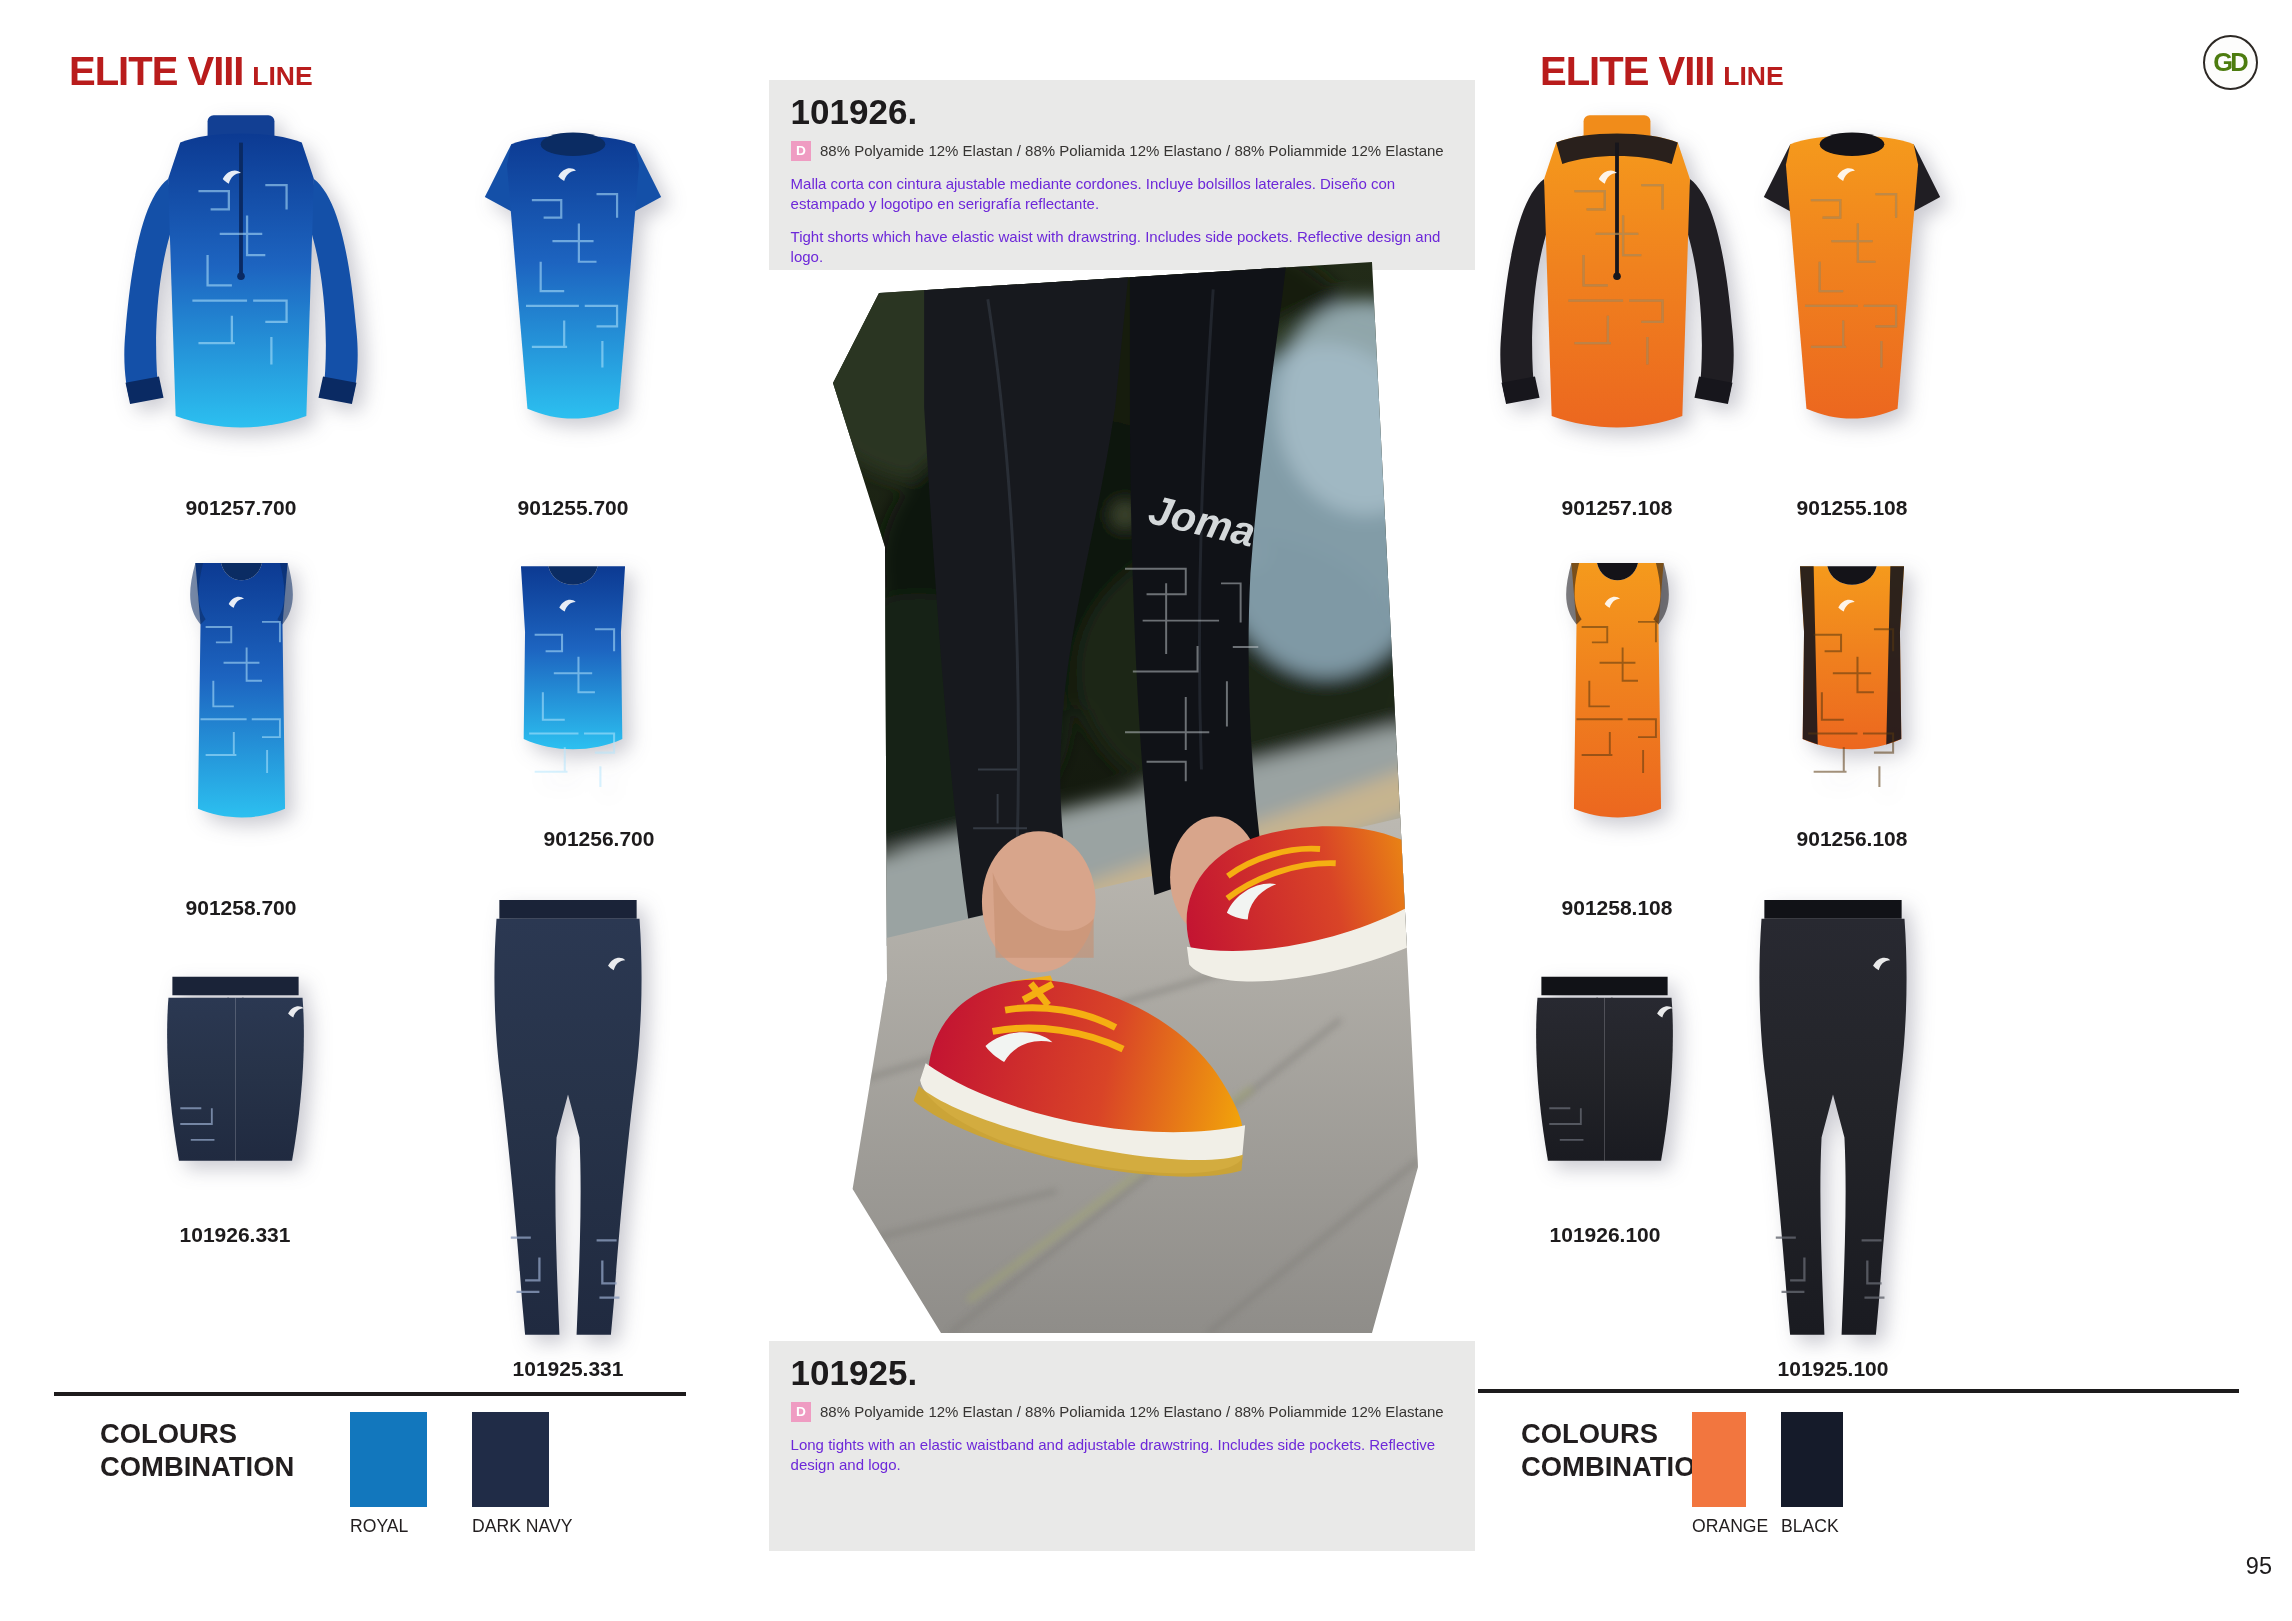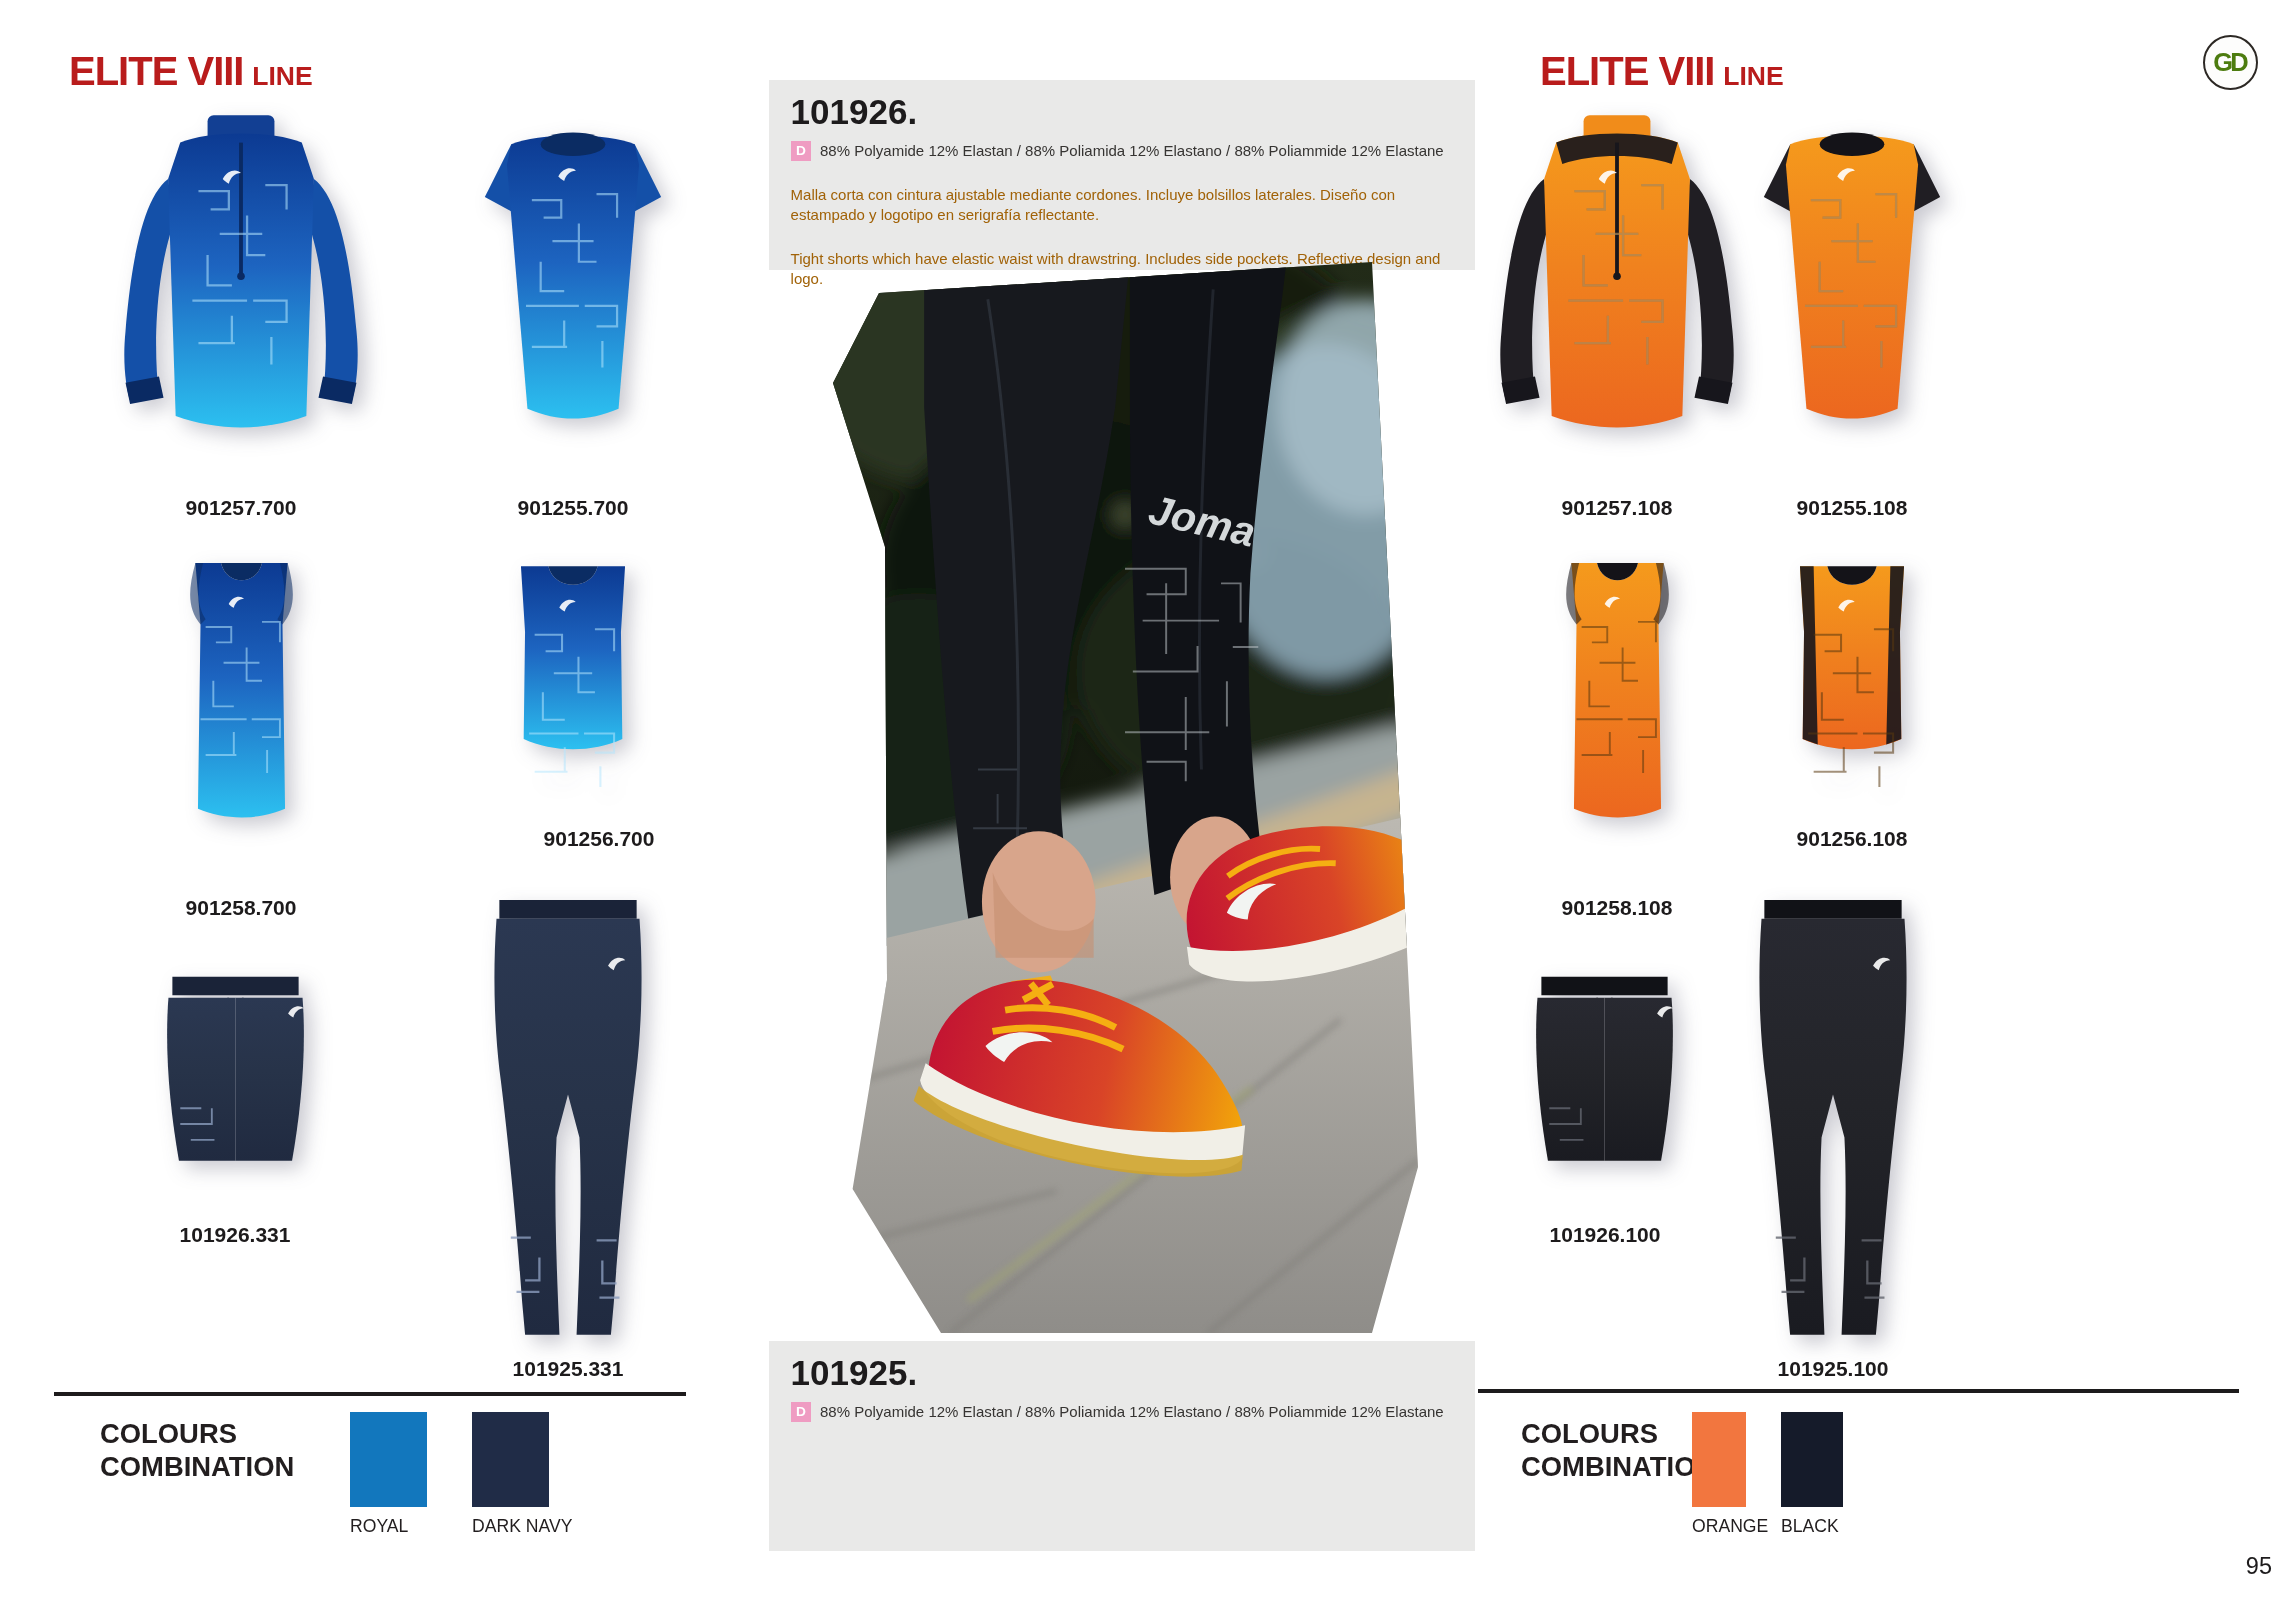--- a/index.html
+++ b/index.html
@@ -8,21 +8,21 @@
   .abs{position:absolute;}
   
   .line-header{font-weight:800;font-size:40px;letter-spacing:-1px;color:#b91c1c;white-space:nowrap;margin-left:8px;}
   .line-header .suffix{font-size:26.5px;font-weight:700;letter-spacing:0;margin-left:8.8px;}
   
   .infobox{left:769px;width:706px;background:#e9e9e8;padding:0 21.6px;box-sizing:border-box;}
   .ib-code{font-size:35px;font-weight:800;padding-top:11.8px;color:#1d1b1c;}
   .ib-comp{display:flex;align-items:center;margin-top:8.8px;font-size:15px;color:#363432;}
   .dbadge{display:inline-flex;align-items:center;justify-content:center;width:20.6px;height:20.6px;
           background:#ef9cc2;color:#ffffff;font-weight:700;font-size:13.7px;margin-right:8.8px;flex:0 0 auto;}
-  .ib-p{font-size:15px;line-height:1.32;color:#a16207;margin:24px 0 0 0;}
+  .ib-p{font-size:15px;line-height:1.32;color:#6d28d9;margin:13px 0 0 0;}
   
   .product{position:absolute;}
   .product svg{width:100%;height:100%;filter:drop-shadow(8.8px 8.8px 9.8px rgba(45,45,70,.25));}
   .pcode{position:absolute;transform:translateX(-50%);font-size:21px;font-weight:700;white-space:nowrap;color:#1d1b1c;}
   
   .rule{position:absolute;height:3.9px;background:#1d1b1c;}
   .cc-head{font-size:27.4px;font-weight:800;line-height:33px;color:#221e1f;}
   .swatch{position:absolute;}
   .swatch .box{width:100%;}
   .swatch .lbl{margin-top:8.8px;font-size:17.6px;color:#221e1f;white-space:nowrap;}
@@ -60,20 +60,21 @@
     <p class="ib-p">Malla corta con cintura ajustable mediante cordones. Incluye bolsillos laterales. Diseño con estampado y logotipo en serigrafía reflectante.</p>
     <p class="ib-p">Tight shorts which have elastic waist with drawstring. Includes side pockets. Reflective design and logo.</p>
   </div>
 
   <div class="abs infobox" style="top:1341px;height:210px;">
     <div class="ib-code">101925.</div>
     <div class="ib-comp">
       <span class="dbadge">D</span>
       <span>88% Polyamide 12% Elastan / 88% Poliamida 12% Elastano / 88% Poliammide 12% Elastane</span>
     </div>
+    <p class="ib-p">Long tights with an elastic waistband and adjustable drawstring. Includes side pockets. Reflective design and logo.</p>
   </div>
 
   <div class="abs photo">
     <svg width="588" height="1073" viewBox="0 0 600 1095">
       <defs>
         <linearGradient id="pgFol" x1="0" y1="0" x2="0" y2="1">
           <stop offset="0" stop-color="#222b18"></stop>
             <stop offset="1" stop-color="#10150c"></stop>
         </linearGradient>
         <linearGradient id="pgRoad" x1="0" y1="0" x2="0" y2="1">

